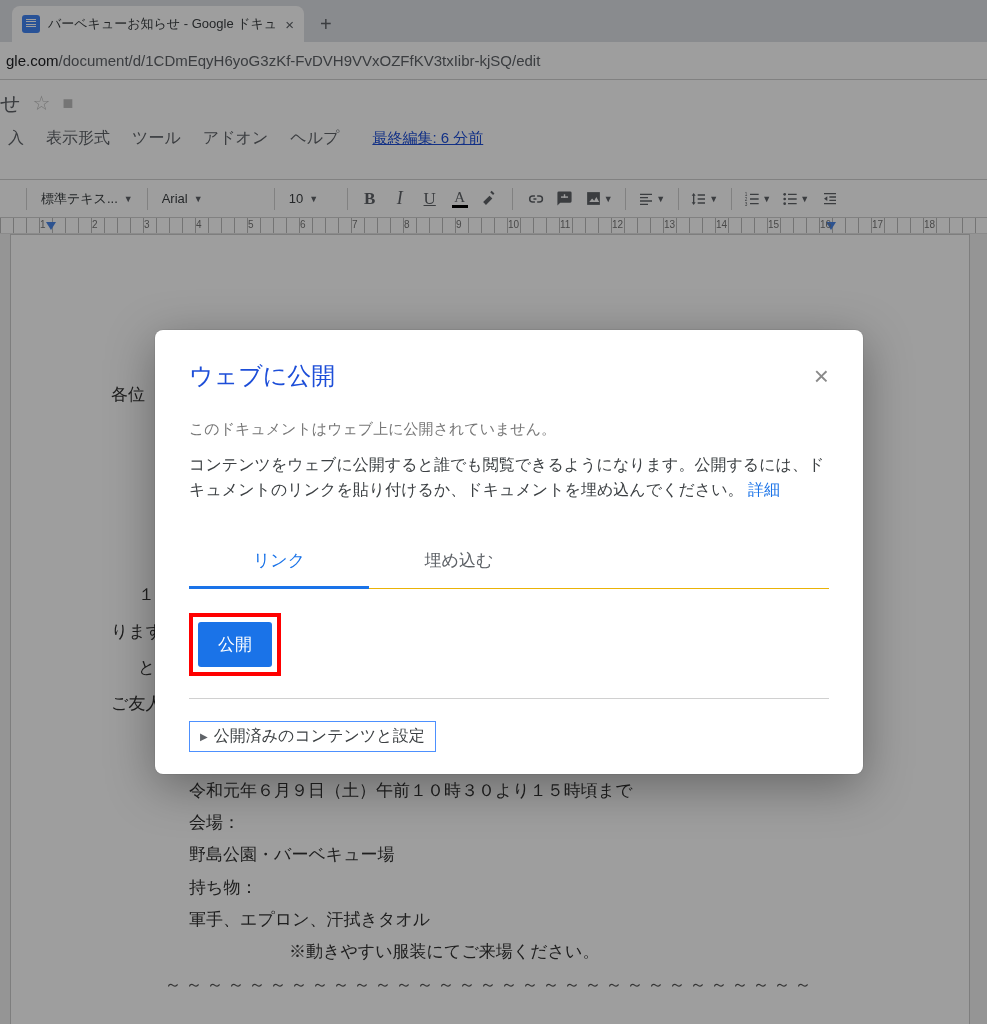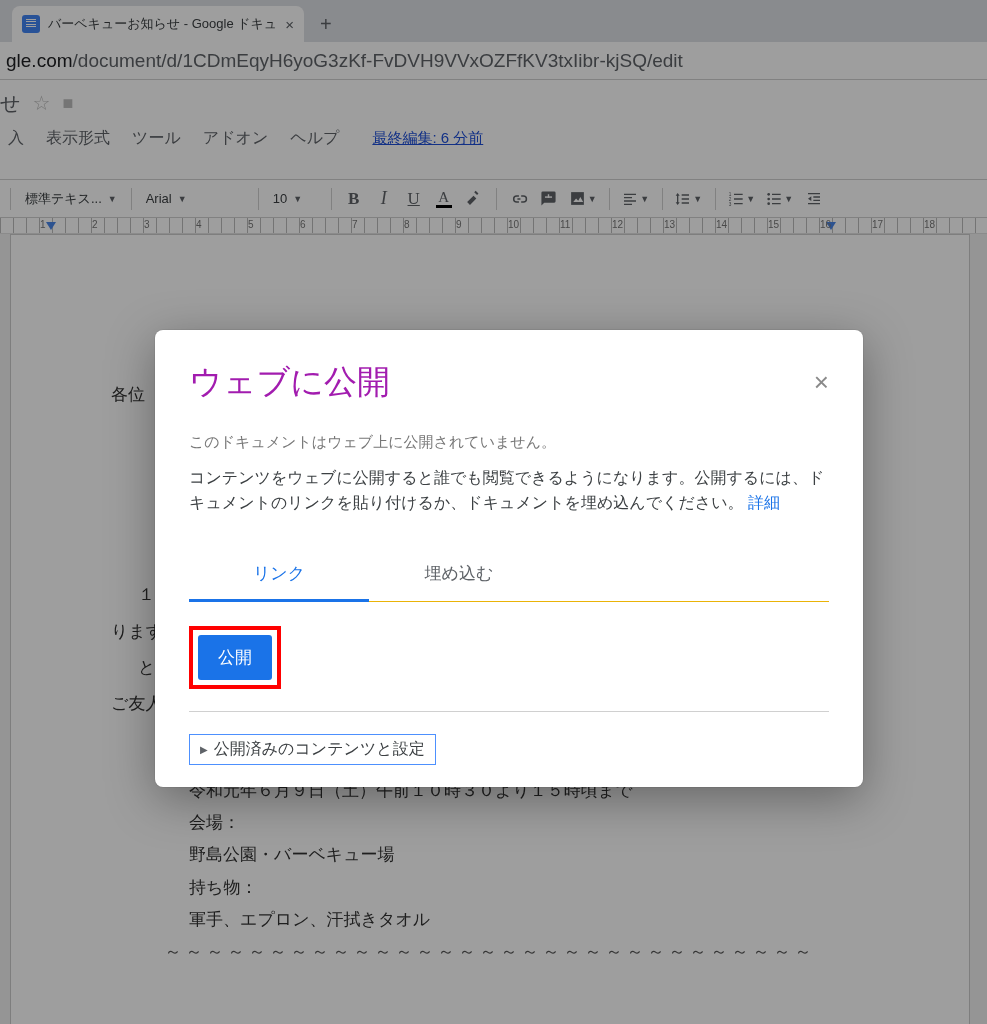--- a/index.html
+++ b/index.html
@@ -8,35 +8,35 @@
   
   .browser-tabstrip { height: 42px; background: #dee1e6; display: flex; align-items: flex-end; }
   .browser-tab { height: 36px; background: #fff; border-top-left-radius: 8px; border-top-right-radius: 8px; display: flex; align-items: center; padding: 0 10px; margin-left: 12px; min-width: 280px; gap: 8px; }
   .favicon { width: 18px; height: 18px; background: #4285f4; border-radius: 3px; display: flex; align-items: center; justify-content: center; }
   .favicon-lines { width: 10px; height: 10px; background: repeating-linear-gradient(#fff 0 1px, #4285f4 1px 2.5px); }
   .tab-title { font-size: 13px; color: #3c4043; white-space: nowrap; overflow: hidden; text-overflow: ellipsis; flex: 1; }
   .tab-close { color: #5f6368; font-size: 15px; }
   .new-tab { width: 28px; height: 28px; display: flex; align-items: center; justify-content: center; color: #5f6368; font-size: 20px; margin-left: 8px; margin-bottom: 4px; border-radius: 50%; }
 
   .address-bar-row { height: 38px; background: #fff; border-bottom: 1px solid #d0d0d0; display: flex; align-items: center; padding: 0 6px; }
-  .address-text { font-size: 19px; color: #202124; white-space: nowrap; text-align: right; }
+  .address-text { font-size: 15px; color: #202124; white-space: nowrap; text-align: right; }
   .address-text .path { color: #5f6368; }
 
   
   .docs-chrome { position: relative; height: 100px; background: #fff; border-bottom: 1px solid #d0d0d0; padding-top: 8px; }
   .title-row { display: flex; align-items: center; height: 30px; padding-left: 0; gap: 12px; }
   .doc-title-frag { font-size: 20px; color: #5f6368; margin-left: 0; }
   .star-icon { color: #bdbdbd; font-size: 20px; }
   .folder-icon { color: #bdbdbd; font-size: 18px; }
 
   .menu-row { display: flex; align-items: center; height: 32px; gap: 6px; margin-top: 4px; }
   .menu-item { font-size: 16px; color: #5f6368; padding: 4px 8px; }
   .last-edit { font-size: 15px; color: #1d4ed8; text-decoration: underline; margin-left: 19px; }
 
-  .toolbar { display: flex; align-items: center; height: 38px; background: #fff; border-bottom: 1px solid #d0d0d0; padding-left: 4px; gap: 2px; }
+  .toolbar { display: flex; align-items: center; height: 38px; background: #fff; border-bottom: 1px solid #d0d0d0; padding-left: 20px; gap: 2px; }
   .tb-sep { width: 1px; height: 22px; background: #d0d0d0; margin: 0 6px; }
   .tb-sel { display: flex; align-items: center; font-size: 13px; color: #3c4043; padding: 0 6px; gap: 6px; }
   .tb-caret { font-size: 9px; color: #5f6368; }
   .tb-btn { width: 28px; height: 28px; display: flex; align-items: center; justify-content: center; color: #5f6368; font-size: 16px; }
   .tb-btn.bold { font-weight: 900; font-family: "Times New Roman", serif; font-size: 17px; }
   .tb-btn.italic { font-style: italic; font-family: "Times New Roman", serif; font-size: 18px; }
   .tb-btn.underline { text-decoration: underline; font-family: "Times New Roman", serif; font-size: 17px; }
   .tb-textcolor { display:flex; flex-direction:column; align-items:center; line-height:1; font-family:"Times New Roman",serif; font-size:15px; }
   .tb-textcolor .bar { width:16px; height:3px; background:#000; }
 
@@ -55,21 +55,21 @@
   .details-row { display:flex;flex-direction:column; }
   .details-label { width: 100px; }
   .wave { margin-top: 46px; text-align:center; letter-spacing: 4px; color:#555; }
 
   
   .scrim { position: absolute; inset: 0; background: rgba(0,0,0,0.38); }
 
   
   .modal { position: absolute; top: 330px; left: 155px; width: 708px; background: #fff; border-radius: 8px; box-shadow: 0 12px 48px rgba(0,0,0,.35), 0 0 0 1px rgba(0,0,0,.05); padding: 30px 34px 22px 34px; }
   .modal-title-row { display:flex; align-items:center; justify-content:space-between; }
-  .modal-title { font-size: 33px; color: #a21caf; }
+  .modal-title { font-size: 24px; color: #1d4ed8; }
   .modal-close { font-size: 26px; color: #8a8a8a; font-weight: 300; }
   .modal-sub1 { margin-top: 28px; font-size: 15px; color: #777; font-family: Liberation Serif, serif; }
   .modal-sub2 { margin-top: 14px; font-size: 16px; color: #3c4043; line-height: 1.55; }
   .modal-sub2 a { color: #1a73e8; text-decoration: none; }
   .modal-tabs { display:flex; margin-top: 34px; border-bottom: 1px solid #eab308; }
   .modal-tab { flex: 0 0 180px; text-align:center; padding: 12px 0 14px 0; font-size: 17px; color: #5f6368; }
   .modal-tab.active { color: #1a73e8; border-bottom: 3px solid #1a73e8; margin-bottom: -1px; }
   .publish-wrap { margin-top: 24px; padding-bottom: 22px; }
   .publish-highlight { display:inline-block; padding: 5px; border: 4px solid #ff0000; }
   .publish-btn { background: #1a73e8; color: #fff; font-size: 17px; padding: 11px 20px; border: none; border-radius: 3px; cursor: pointer; }
@@ -252,20 +252,21 @@
           <span>令和元年６月９日（土）午前１０時３０より１５時頃まで</span>
         </div>
         <div class="details-row body-text">
           <span class="details-label">会場：</span>
           <span>野島公園・バーベキュー場</span>
         </div>
         <div class="details-row body-text">
           <span class="details-label">持ち物：</span>
           <span>軍手、エプロン、汗拭きタオル</span>
         </div>
+        <div class="body-text" style="padding-left:100px">※動きやすい服装にてご来場ください。</div>
       </div>
       <p class="wave">～～～～～～～～～～～～～～～～～～～～～～～～～～～～～～～</p>
     </div>
   </div>
 
   <div class="scrim"></div>
 
   <div class="modal">
     <div class="modal-title-row">
       <div class="modal-title">ウェブに公開</div>

